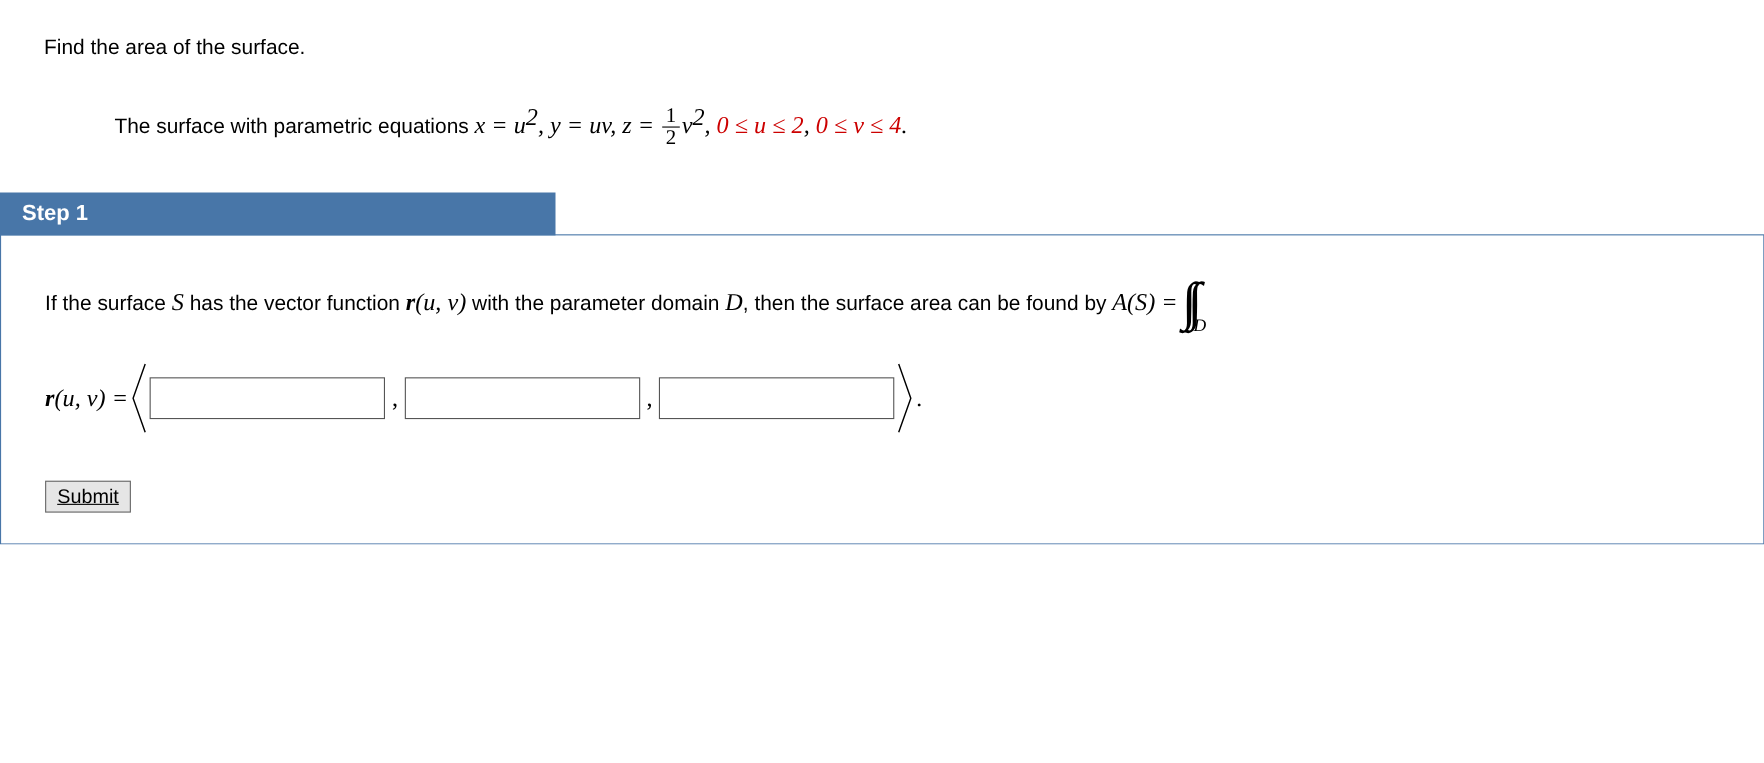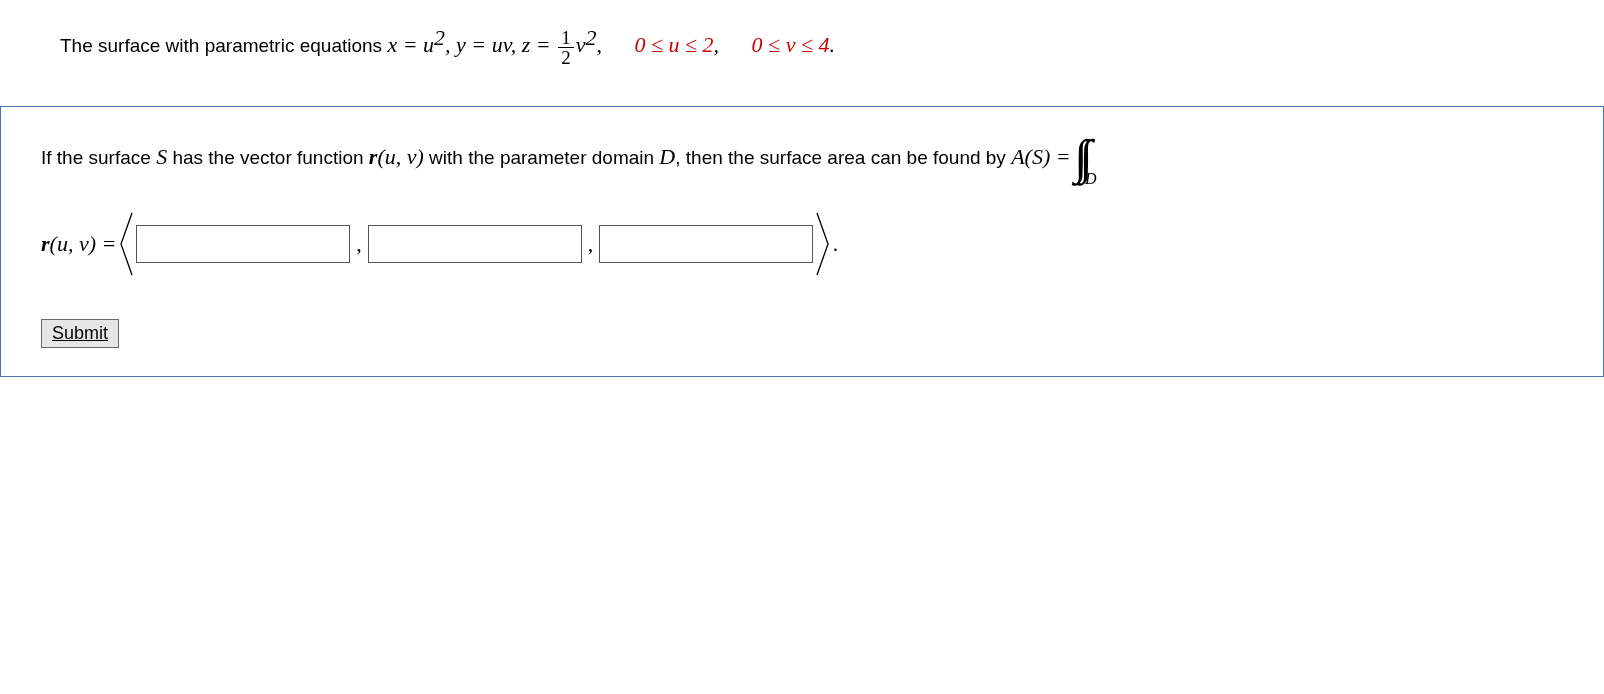--- a/index.html
+++ b/index.html
@@ -12,21 +12,21 @@
     width: 1604px;
   }
   .outer {
     padding: 0;
   }
   .problem-header {
     padding: 30px 40px 10px 40px;
     line-height: 1.5;
   }
   .indent-line {
-    padding: 20px 40px 40px 60px;
+    padding: 20px 40px 40px 104px;
     line-height: 1.6;
   }
   .step-tab {
     display: inline-block;
     background: #4876A8;
     color: #fff;
     font-weight: bold;
     font-size: 20px;
     padding: 8px 20px;
     width: 505px;
@@ -37,21 +37,21 @@
     border-top: 1px solid #4876A8;
     padding: 28px 40px 28px 40px;
     margin-top: -1px;
   }
   .step-box p {
     margin: 0 0 20px 0;
     line-height: 1.7;
   }
   .math-i { font-style: italic; font-family: 'Times New Roman', serif; font-size: 22px; }
   .bold { font-weight: bold; }
-  .red { color: #cc0000; margin-left: 27px; }
+  .red { color: #cc0000; }
   sup { font-size: 0.7em; }
   sub { font-size: 0.75em; font-style: italic; }
   .frac {
     display: inline-block;
     vertical-align: middle;
     text-align: center;
     font-family: 'Times New Roman', serif;
     font-size: 19px;
     line-height: 1;
     margin: 0 2px;
@@ -107,37 +107,42 @@
     text-decoration: underline;
     padding: 3px 10px;
     cursor: pointer;
   }
   .formula-line {
     display: flex;
     align-items: center;
     flex-wrap: wrap;
     gap: 4px;
     line-height: 2;
+    margin-top: 11px;
   }
   .nowrap { white-space: nowrap; }
 </style>
 </head>
 <body>
 
 <div class="outer">
 
+  <div class="problem-header">
+    <span>Find the area of the surface.</span>
+  </div>
 
   <div class="indent-line">
     <span>The surface with parametric equations </span>
     <span class="nowrap">
       <span class="math-i">x = u</span><sup class="math-i">2</sup><span class="math-i">, y = uv, z = </span><span class="frac"><span class="top">1</span><span class="bot">2</span></span><span class="math-i">v</span><sup class="math-i">2</sup><span class="math-i">, </span><span class="math-i red">0 ≤ u ≤ 2</span><span class="math-i">, </span><span class="math-i red">0 ≤ v ≤ 4</span><span class="math-i">.</span>
     </span>
   </div>
 
   <div>
+    <div class="step-tab">Step 1</div>
     <div class="step-box">
 
       <div class="formula-line">
         <span>
           <span>If the surface </span><span class="math-i">S</span><span> has the vector function  </span><span class="math-i bold">r</span><span class="math-i">(u, v)</span><span>  with the parameter domain </span><span class="math-i">D</span><span>, then the surface area can be found by  </span><span class="math-i">A(S) = </span>
         </span>
         <span class="integral-block">
           <span class="dbl-int">∫∫</span>
             <span class="int-sub">D</span>
         </span>

